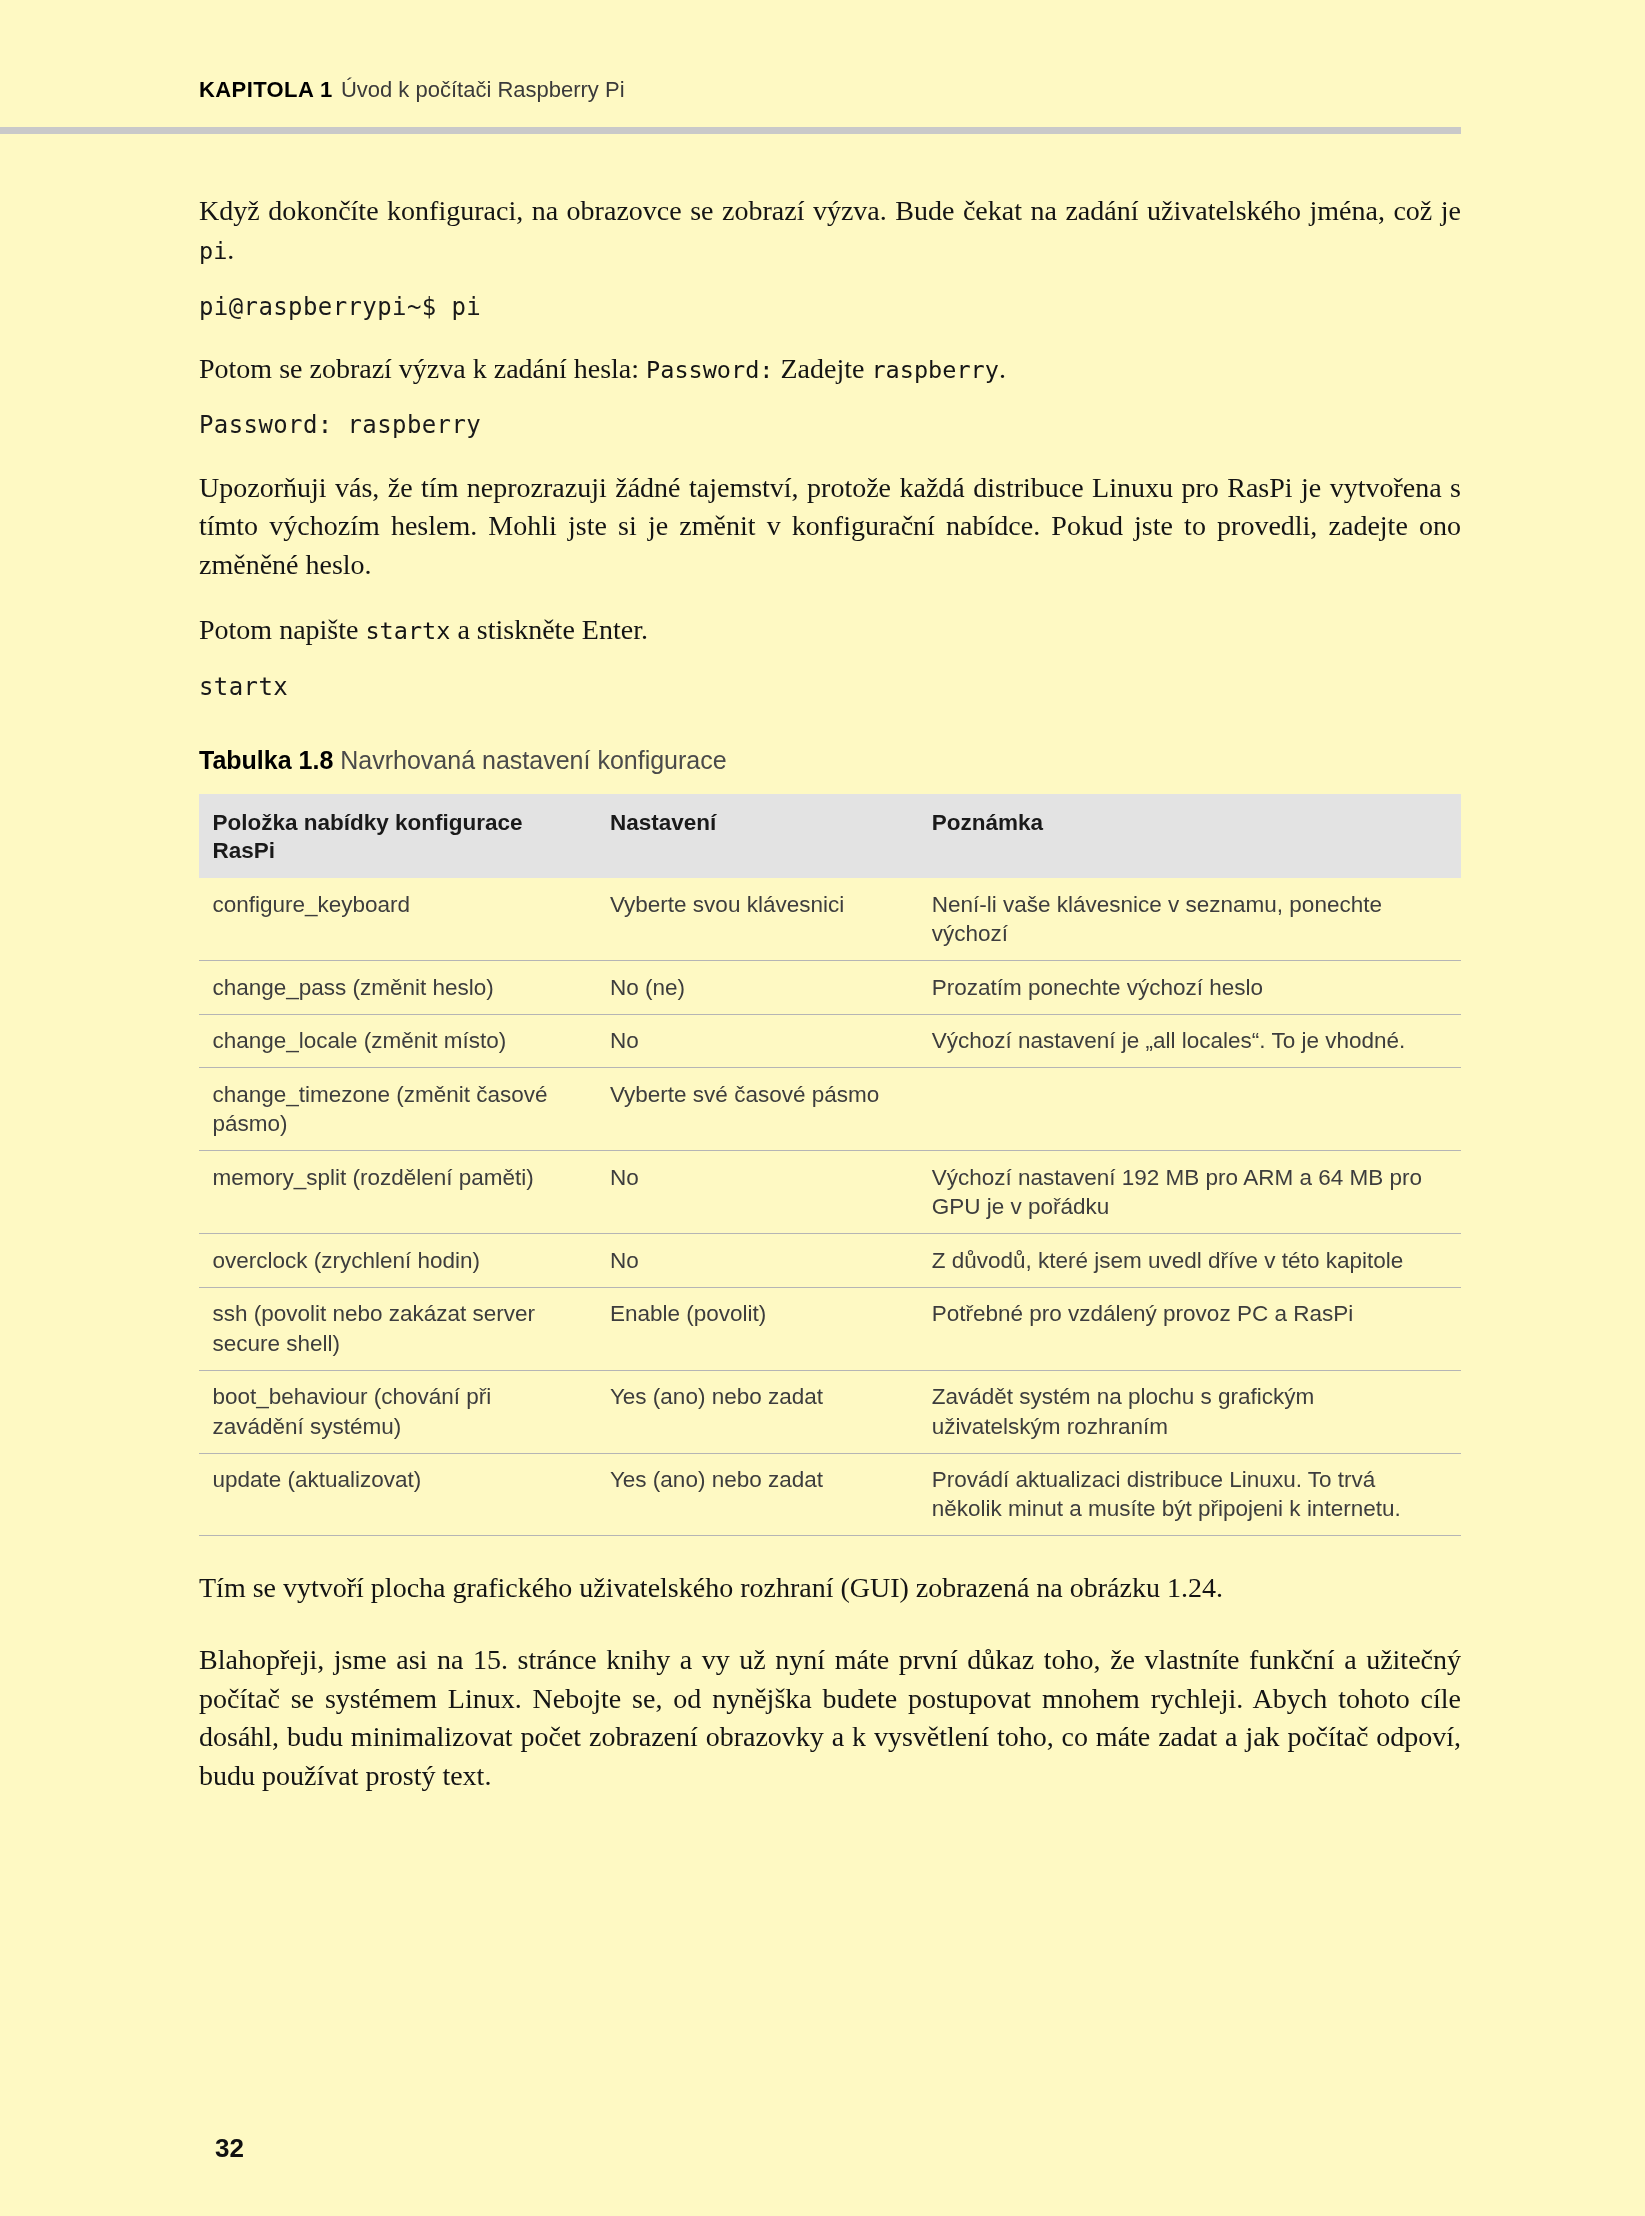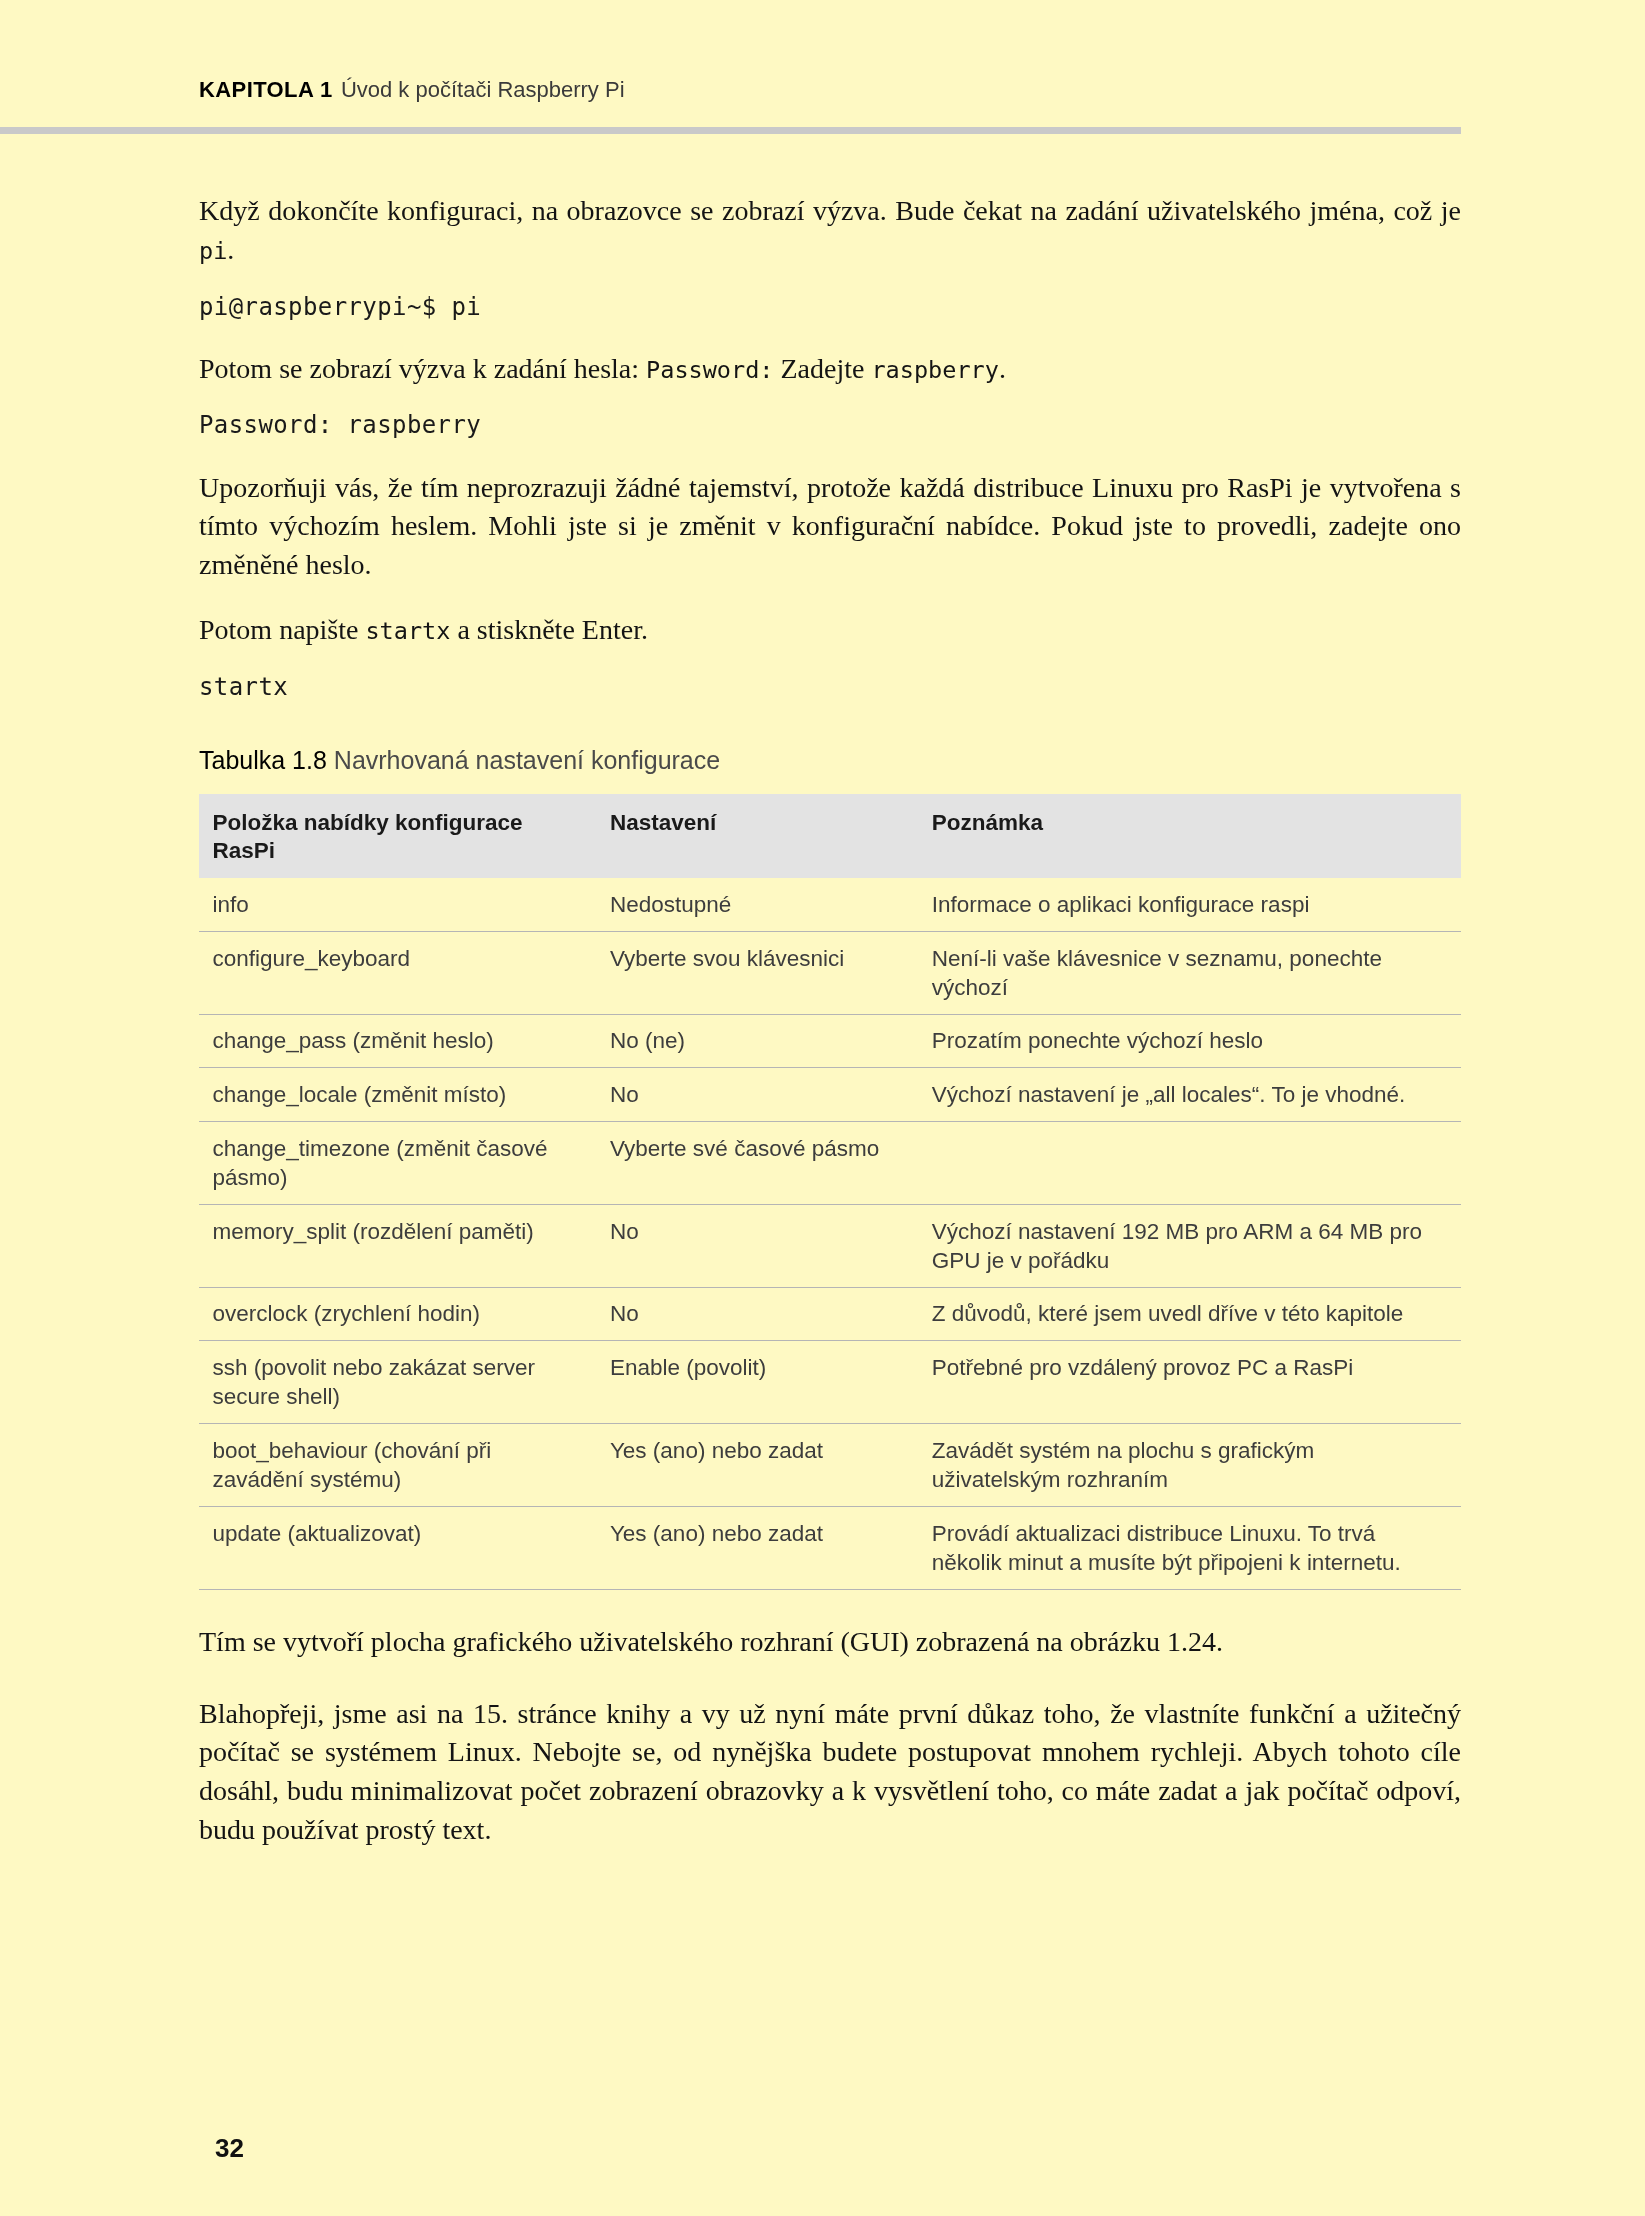--- a/index.html
+++ b/index.html
@@ -54,21 +54,21 @@
     color:#1a1a1a;
     letter-spacing:0.4px;
   }
   
   .table-caption {
     margin-top:43px;
     font-family:"Liberation Sans", sans-serif;
     font-size:25px;
     color:#4a4a4a;
   }
-  .table-caption .cap-label { font-weight:normal; color:#000; }
+  .table-caption .cap-label { font-weight:bold; color:#000; }
   table.config {
     width:100%;
     border-collapse:collapse;
     margin-top:18.4px;
     font-family:"Liberation Sans", sans-serif;
     font-size:22.5px;
     color:#3d3d3d;
   }
   table.config thead th {
     background:#e3e3e3;
@@ -142,25 +142,20 @@
       </colgroup>
       <thead>
         <tr>
           <th>Položka nabídky konfigurace RasPi</th>
           <th>Nastavení</th>
           <th>Poznámka</th>
         </tr>
       </thead>
       <tbody>
           <tr>
-            <td>info</td>
-            <td>Nedostupné</td>
-            <td>Informace o aplikaci konfigurace raspi</td>
-          </tr>
-          <tr>
             <td>configure_keyboard</td>
             <td>Vyberte svou klávesnici</td>
             <td>Není-li vaše klávesnice v seznamu, ponechte výchozí</td>
           </tr>
           <tr>
             <td>change_pass (změnit heslo)</td>
             <td>No (ne)</td>
             <td>Prozatím ponechte výchozí heslo</td>
           </tr>
           <tr>

